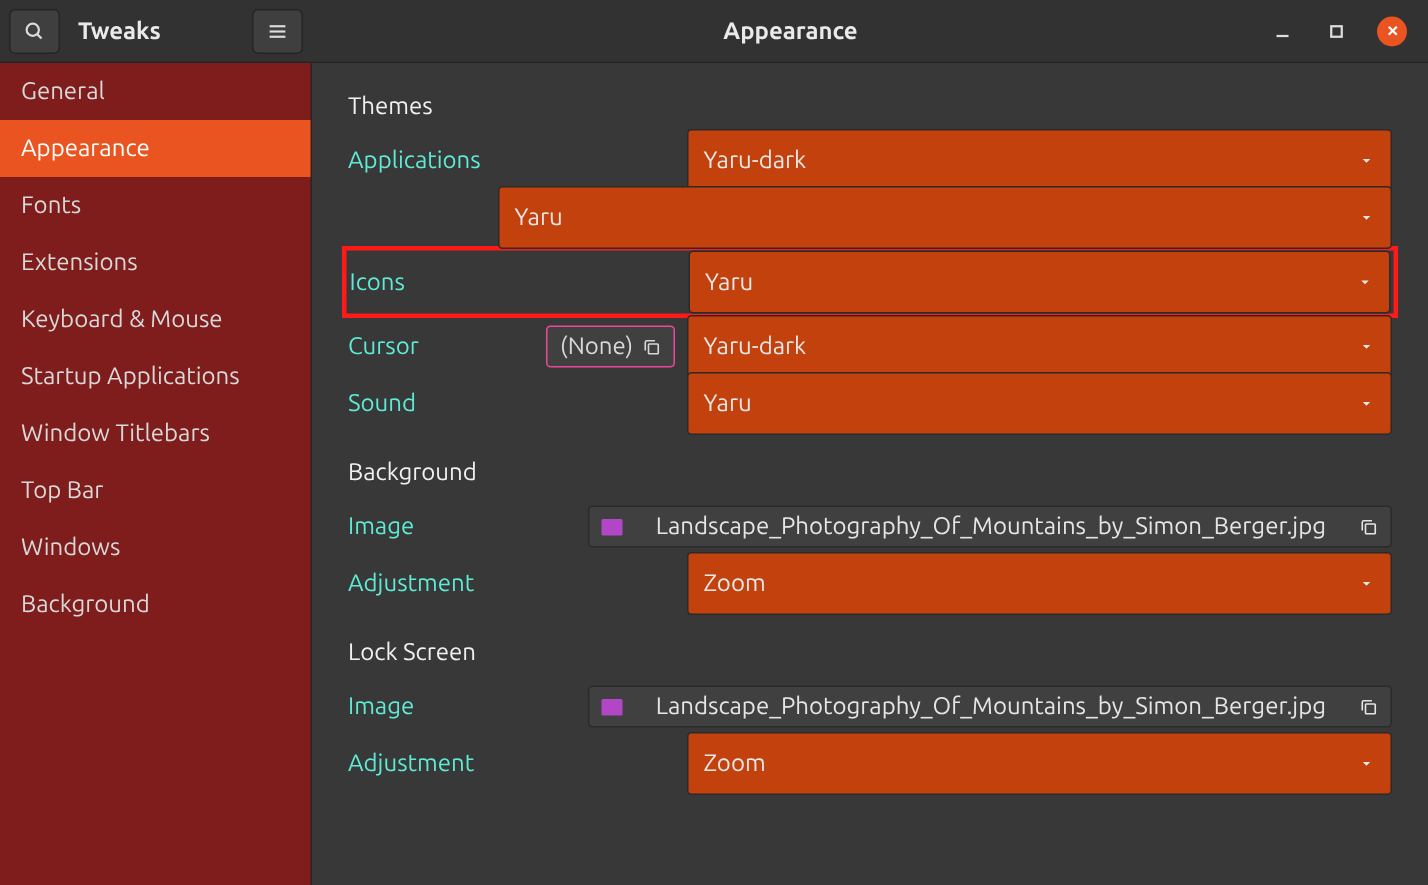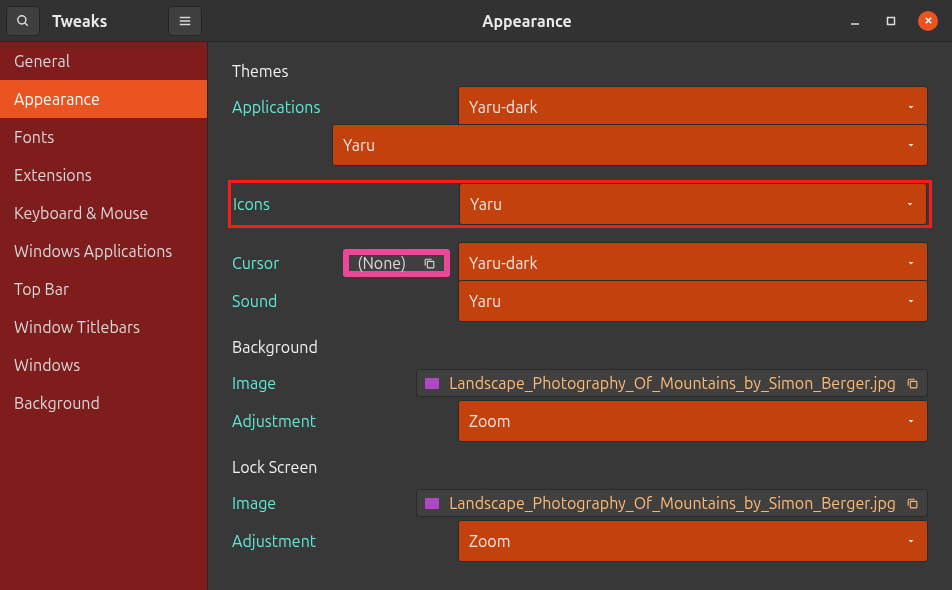--- a/index.html
+++ b/index.html
@@ -120,26 +120,26 @@
       width: 100px;
       display: flex;
       align-items: center;
       justify-content: flex-end;
       padding-right: 8px;
       gap: 6px;
     }
     .none-box {
       height: 28px;
       background: #404040;
-      border: 6px solid #ec4899;
+      border: 1px solid #ec4899;
       border-radius: 3px;
       display: flex;
       align-items: center;
       padding: 0 8px;
-      gap: 17px;
+      gap: 6px;
       color: #d8d8d8;
     }
     .dropdown {
       flex: 1;
       height: 42px;
       background: #c2410c;
       border: 1px solid #2a2a2a;
       border-radius: 3px;
       display: flex;
       align-items: center;
@@ -153,41 +153,41 @@
     }
     .file-select {
       flex: 1;
       height: 28px;
       background: #404040;
       border: 1px solid #2a2a2a;
       border-radius: 3px;
       display: flex;
       align-items: center;
       padding: 0 8px;
-      color: #fdba74;
-      cursor: pointer;
-      gap: 10px;
+      color: #e5e5e5;
+      cursor: pointer;
+      gap: 22px;
     }
     .img-thumb {
       width: 14px;
       height: 11px;
       background: #b147c7;
       border-radius: 1px;
       flex-shrink: 0;
     }
     .file-name {
       flex: 1;
       white-space: nowrap;
       overflow: hidden;
       text-overflow: ellipsis;
     }
     .highlight-box {
       border: 3px solid #ff1a1a;
       padding: 2px 2px;
-      margin: 16px -4px;
+      margin: 0 -4px;
     }
     svg { display: block; }
   </style>
 </head>
 <body>
 
 <div class="titlebar">
   <div class="titlebar-left">
     <div class="tb-btn">
       <svg width="14" height="14" viewBox="0 0 24 24" fill="none" stroke="currentColor" stroke-width="2.5">
@@ -225,23 +225,23 @@
   </div>
 </div>
 
 <div class="body-area">
   <div class="sidebar">
     <div class="side-item">General</div>
     <div class="side-item active">Appearance</div>
     <div class="side-item">Fonts</div>
     <div class="side-item">Extensions</div>
     <div class="side-item">Keyboard &amp; Mouse</div>
-    <div class="side-item">Windows Applications</div>
+    <div class="side-item">Startup Applications</div>
+    <div class="side-item">Window Titlebars</div>
     <div class="side-item">Top Bar</div>
-    <div class="side-item">Window Titlebars</div>
     <div class="side-item">Windows</div>
     <div class="side-item">Background</div>
   </div>
 
   <div class="main">
     <div class="section-title">Themes</div>
 
     <div class="row">
       <div class="row-label">Applications</div>
       <div class="row-mid"></div>

